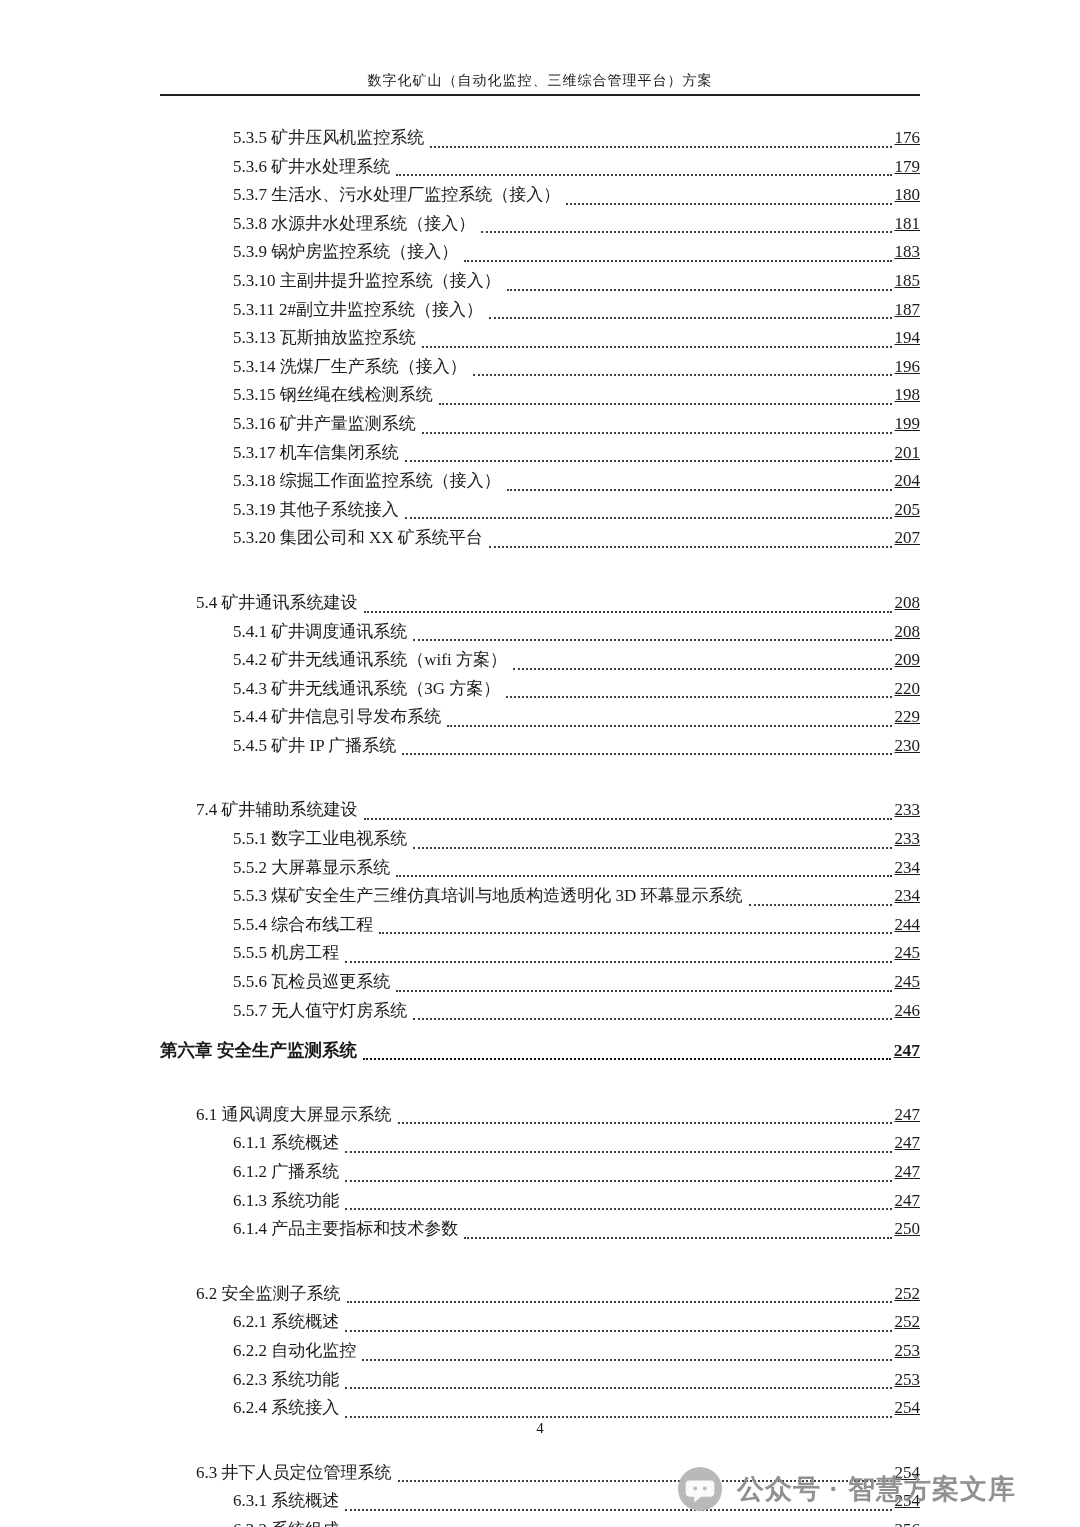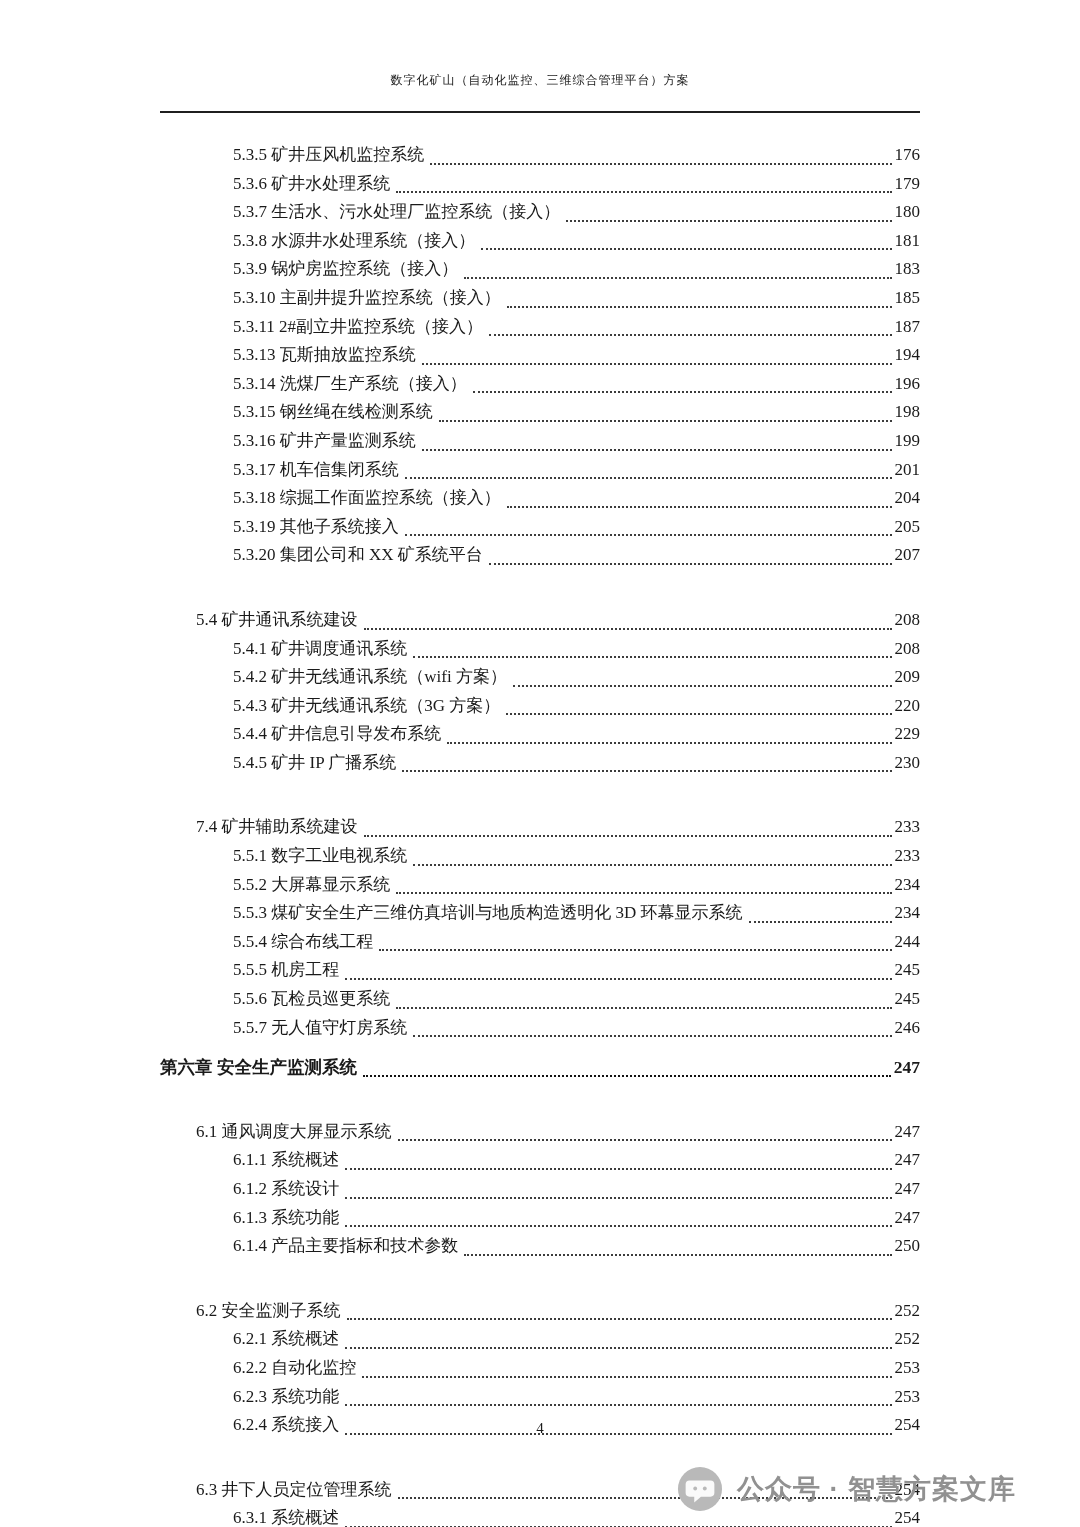--- a/index.html
+++ b/index.html
@@ -14,24 +14,24 @@
     overflow: hidden;
   }
 
   
   .doc-header {
     margin: 72px 160px 0 160px;
     width: 760px;
   }
   .header-title {
     text-align: center;
-    font-size: 12px;
+    font-size: 14px;
     letter-spacing: 1px;
     color: #1a1a1a;
-    padding-bottom: 22px;
+    padding-bottom: 4px;
   }
   .header-rule {
     border-bottom: 2px solid #1f1f1f;
     width: 100%;
   }
 
   
   .toc {
     margin: 28px 160px 0 160px;
     width: 760px;
@@ -48,20 +48,21 @@
   .toc-entry .toc-dots {
     flex: 1 1 auto;
     min-width: 10px;
     border-bottom: 2px dotted #3c3c3c;
     margin: 0 3px 5px 6px;
     align-self: flex-end;
   }
   .toc-entry .toc-page {
     flex: 0 0 auto;
     text-align: right;
+    text-decoration: underline;
   }
   .toc-entry.lvl1 {
     font-weight: bold;
     font-size: 17.5px;
     margin-top: 11px;
   }
   .toc-entry.lvl1 .toc-dots { border-bottom: 2.5px dotted #111; }
   .toc-entry.lvl2 { padding-left: 36px; margin-top: 36px; }
   .toc-entry.lvl3 { padding-left: 73px; }
 
@@ -259,21 +260,21 @@
         <span class="toc-label">6.1  通风调度大屏显示系统</span>
         <span class="toc-dots"></span>
         <span class="toc-page">247</span>
       </div>
       <div class="toc-entry lvl3">
         <span class="toc-label">6.1.1  系统概述</span>
         <span class="toc-dots"></span>
         <span class="toc-page">247</span>
       </div>
       <div class="toc-entry lvl3">
-        <span class="toc-label">6.1.2  系统设计</span>
+        <span class="toc-label">6.1.2  广播系统</span>
         <span class="toc-dots"></span>
         <span class="toc-page">247</span>
       </div>
       <div class="toc-entry lvl3">
         <span class="toc-label">6.1.3  系统功能</span>
         <span class="toc-dots"></span>
         <span class="toc-page">247</span>
       </div>
       <div class="toc-entry lvl3">
         <span class="toc-label">6.1.4  产品主要指标和技术参数</span>

